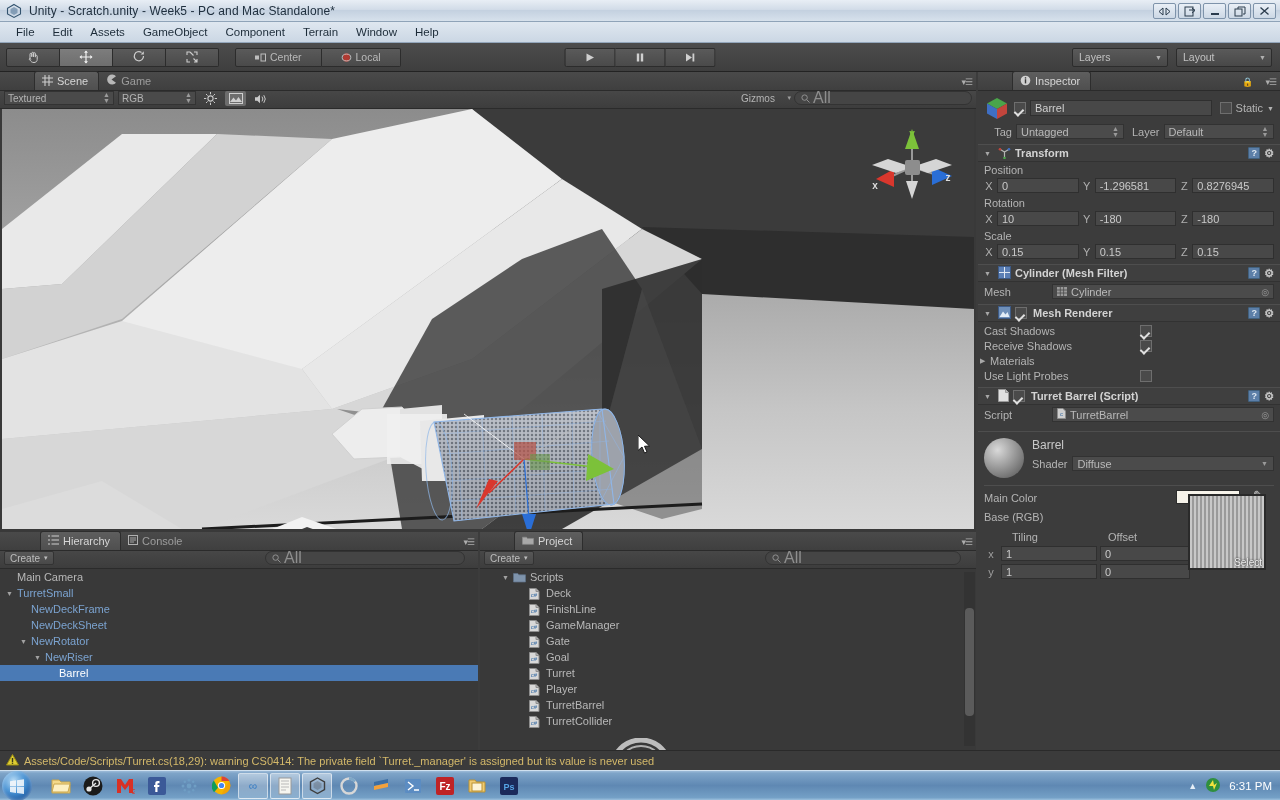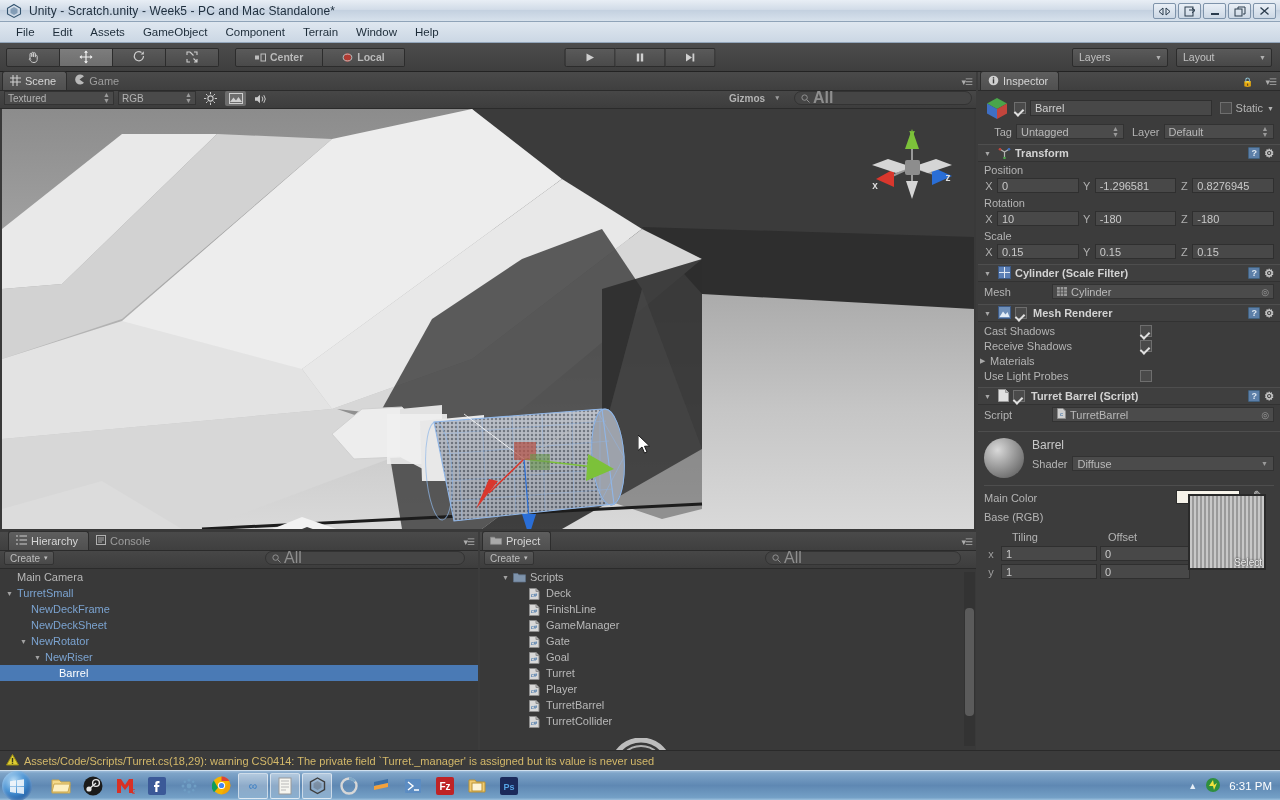--- a/index.html
+++ b/index.html
@@ -48,21 +48,20 @@
     border-bottom:1px solid #232323;
     display:flex; align-items:center; padding:0 6px; position:relative;
   }
   .btngroup { display:flex; }
   .tbtn {
     height:19px; min-width:28px; padding:0 19px;
     background:linear-gradient(180deg,#5a5a5a,#4a4a4a);
     border:1px solid #2c2c2c; border-left-width:0;
     display:flex; align-items:center; justify-content:flex-start;
     color:#c8c8c8;
-    font-weight:bold;
   }
   .tbtn:first-child { border-left-width:1px; border-radius:2px 0 0 2px; }
   .tbtn:last-child { border-radius:0 2px 2px 0; }
   .tbtn.active { background:linear-gradient(180deg,#7d7d7d,#6e6e6e); color:#f0f0f0; }
   .pivotgroup { margin-left:16px; display:flex; }
   .pivot-lbl { font-size:10.5px; color:#b9b9b9; margin-left:4px; }
   .playgroup { position:absolute; left:50%; transform:translateX(-50%); display:flex; }
   .rightgroup { position:absolute; right:8px; display:flex; gap:8px; align-items:center; }
   .dropdn {
     height:19px; width:96px;
@@ -72,20 +71,21 @@
     color:#c2c2c2; font-size:10.5px; position:relative;
   }
   .dropdn .arw { position:absolute; right:5px; font-size:7px; color:#b0b0b0; }
 
   
   .panel { position:absolute; background:#393939; }
   .panel-tabs {
     height:19px; background:linear-gradient(180deg,#4a4a4a,#3f3f3f);
     display:flex; align-items:flex-end; position:relative;
     border-bottom:1px solid #2b2b2b;
+    padding-left:32px;
   }
   .ptab {
     height:19px; padding:0 10px 0 7px;
     display:flex; align-items:center; gap:4px;
     font-size:11px; color:#9d9d9d;
     background:transparent;
   }
   .ptab.sel {
     background:linear-gradient(180deg,#5e5e5e,#4f4f4f);
     color:#d6d6d6;
@@ -380,21 +380,21 @@
             <rect x="0.5" y="0.5" width="13" height="10" fill="none" stroke="#cfcfcf"></rect>
             <path d="M1 9l3.5-4.5L7 7.5 9.5 4 13 9z" fill="#cfcfcf"></path>
           </svg>
       </div>
       <div class="miniicon">
         <svg width="13" height="12" viewBox="0 0 13 12">
             <path d="M1 4.2h2.3L6 1.7v8.6L3.3 7.8H1z" fill="#cacaca"></path>
             <path d="M8 3.6a4 4 0 0 1 0 4.8M9.8 2.2a6.2 6.2 0 0 1 0 7.6" fill="none" stroke="#cacaca" stroke-width="1"></path>
           </svg>
       </div>
-      <div style="position:absolute; right:4px; display:flex; align-items:center; gap:12px;font-weight:bold;">
+      <div style="position:absolute; right:4px; display:flex; align-items:center; gap:0;">
         <div class="minidd" style="width:56px; border:none; background:transparent;">
           <span>Gizmos</span>
           <span class="updn" style="top:4px;">▾</span>
         </div>
         <div class="searchfield" style="width:178px;">
           <span>
             <svg width="9" height="9" viewBox="0 0 9 9">
                 <circle cx="3.6" cy="3.6" r="2.7" fill="none" stroke="#909090"></circle>
                 <path d="M5.7 5.7L8.5 8.5" stroke="#909090"></path>
               </svg>
@@ -817,21 +817,21 @@
       </div>
 
       <div class="comp-header">
         <span class="foldout">▼</span>
         <span>
           <svg width="13" height="13" viewBox="0 0 13 13">
               <rect x="0.5" y="0.5" width="12" height="12" fill="#5b7fb5" stroke="#3d5a85"></rect>
               <path d="M6.5 1v11M1 6.5h11" stroke="#dfe8f3" stroke-width="1"></path>
             </svg>
         </span>
-        <span>Cylinder (Scale Filter)</span>
+        <span>Cylinder (Mesh Filter)</span>
         <span class="help-gear">
           <span class="hbox">?</span>
           <span style="color:#c5c5c5; font-size:11px;">⚙</span>
         </span>
       </div>
       <div class="comp-body">
         <div class="row" style="gap:6px;">
           <span class="lbl" style="width:62px;">Mesh</span>
           <div class="popup" style="flex:1;">
             <span style="margin-right:4px;">

